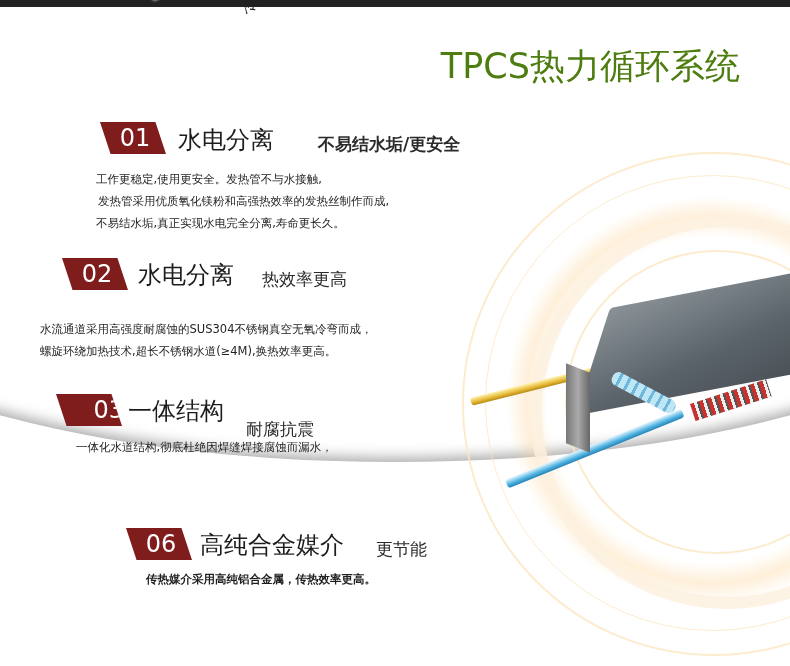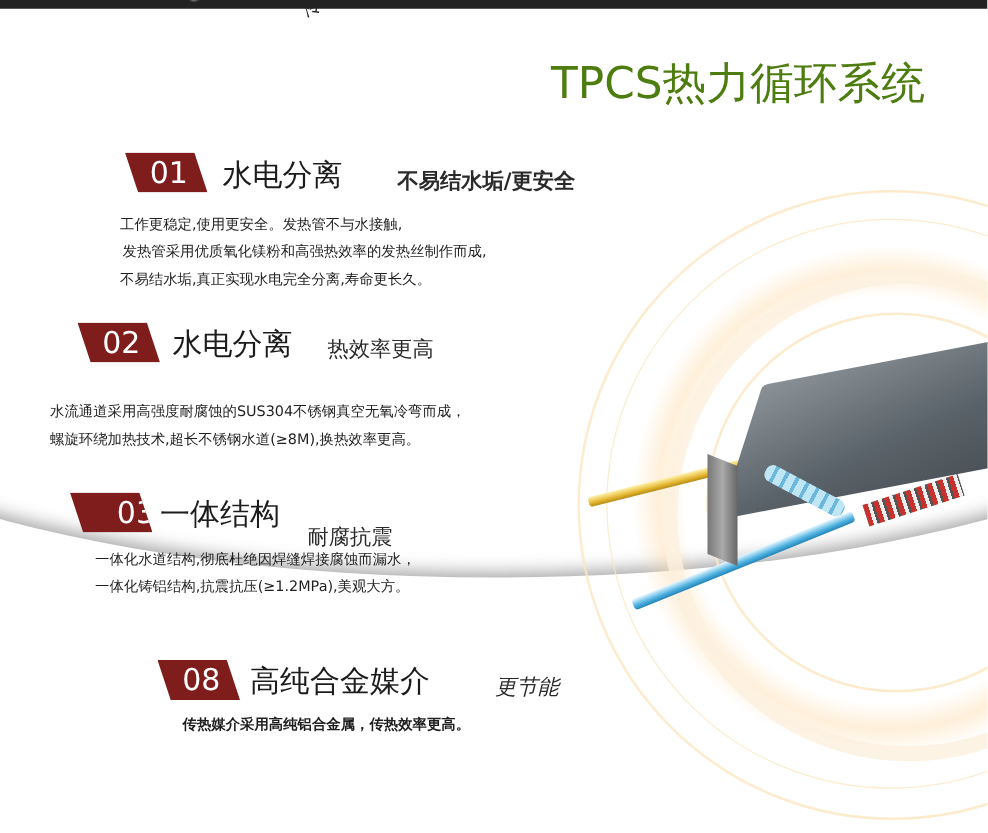--- a/index.html
+++ b/index.html
@@ -92,38 +92,37 @@
 </div>
 
 <div>
   <div class="badge" style="left:62px;top:258px;">
       <span>02</span>
     </div>
   <div class="sec-title" style="left:138px;top:259px;">水电分离</div>
   <div class="sec-sub" style="left:262px;top:268px;">热效率更高</div>
   <div class="desc" style="left:40px;top:318px;">
     <div>水流通道采用高强度耐腐蚀的SUS304不锈钢真空无氧冷弯而成，</div>
-    <div>螺旋环绕加热技术,超长不锈钢水道(≥8M),换热效率更高。</div>
+    <div>螺旋环绕加热技术,超长不锈钢水道(≥4M),换热效率更高。</div>
   </div>
 </div>
 
 <div>
   <div class="badge" style="left:56px;top:394px;justify-content:flex-end;">
       <span>03</span>
     </div>
   <div class="sec-title" style="left:128px;top:395px;">一体结构</div>
   <div class="sec-sub" style="left:246px;top:404px;margin-top:14px;">耐腐抗震</div>
   <div class="desc" style="left:76px;top:436px;">
     <div>一体化水道结构,彻底杜绝因焊缝焊接腐蚀而漏水，</div>
-    <div>一体化铸铝结构,抗震抗压(≥1.2MPa),美观大方。</div>
   </div>
 </div>
 
 <div>
   <div class="badge" style="left:126px;top:528px;">
-      <span>08</span>
+      <span>06</span>
     </div>
   <div class="sec-title" style="left:200px;top:529px;">高纯合金媒介</div>
-  <div class="sec-sub" style="left:396px;top:538px;font-style:italic;">更节能</div>
+  <div class="sec-sub" style="left:376px;top:538px;">更节能</div>
   <div class="desc" style="left:146px;top:568px;font-weight:bold;">
     <div>传热媒介采用高纯铝合金属，传热效率更高。</div>
   </div>
 </div>
 
 </body></html>

